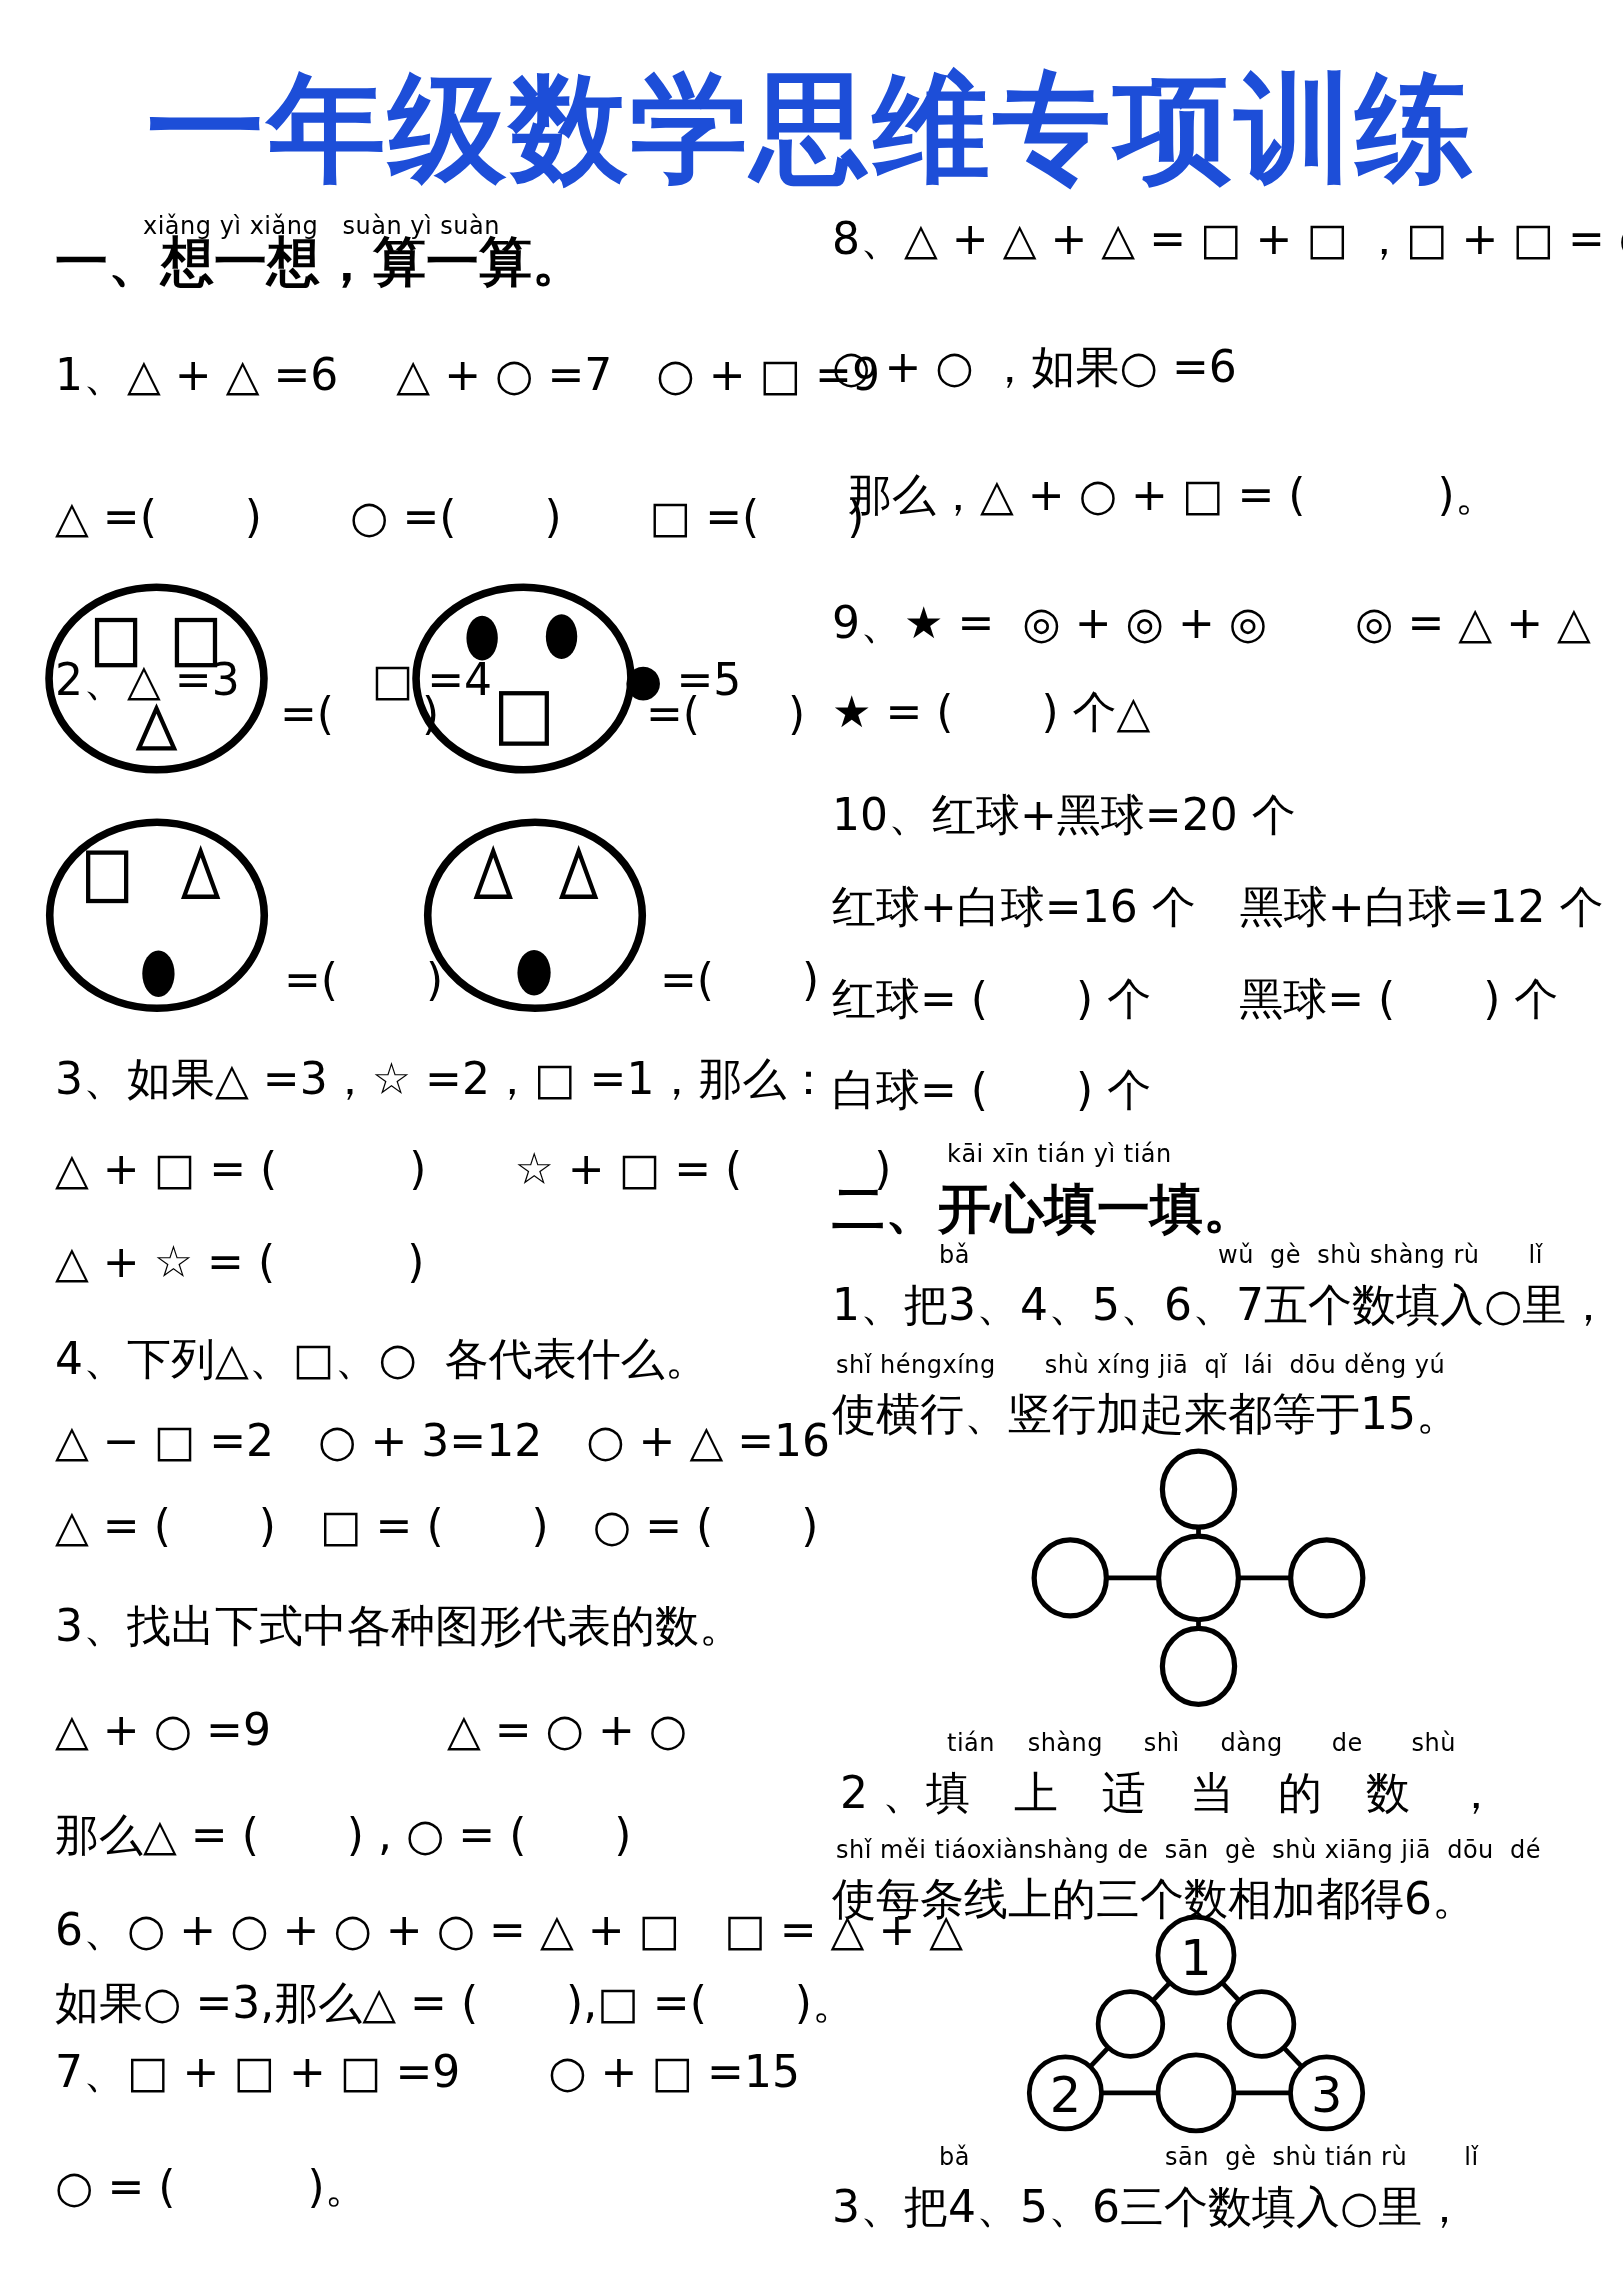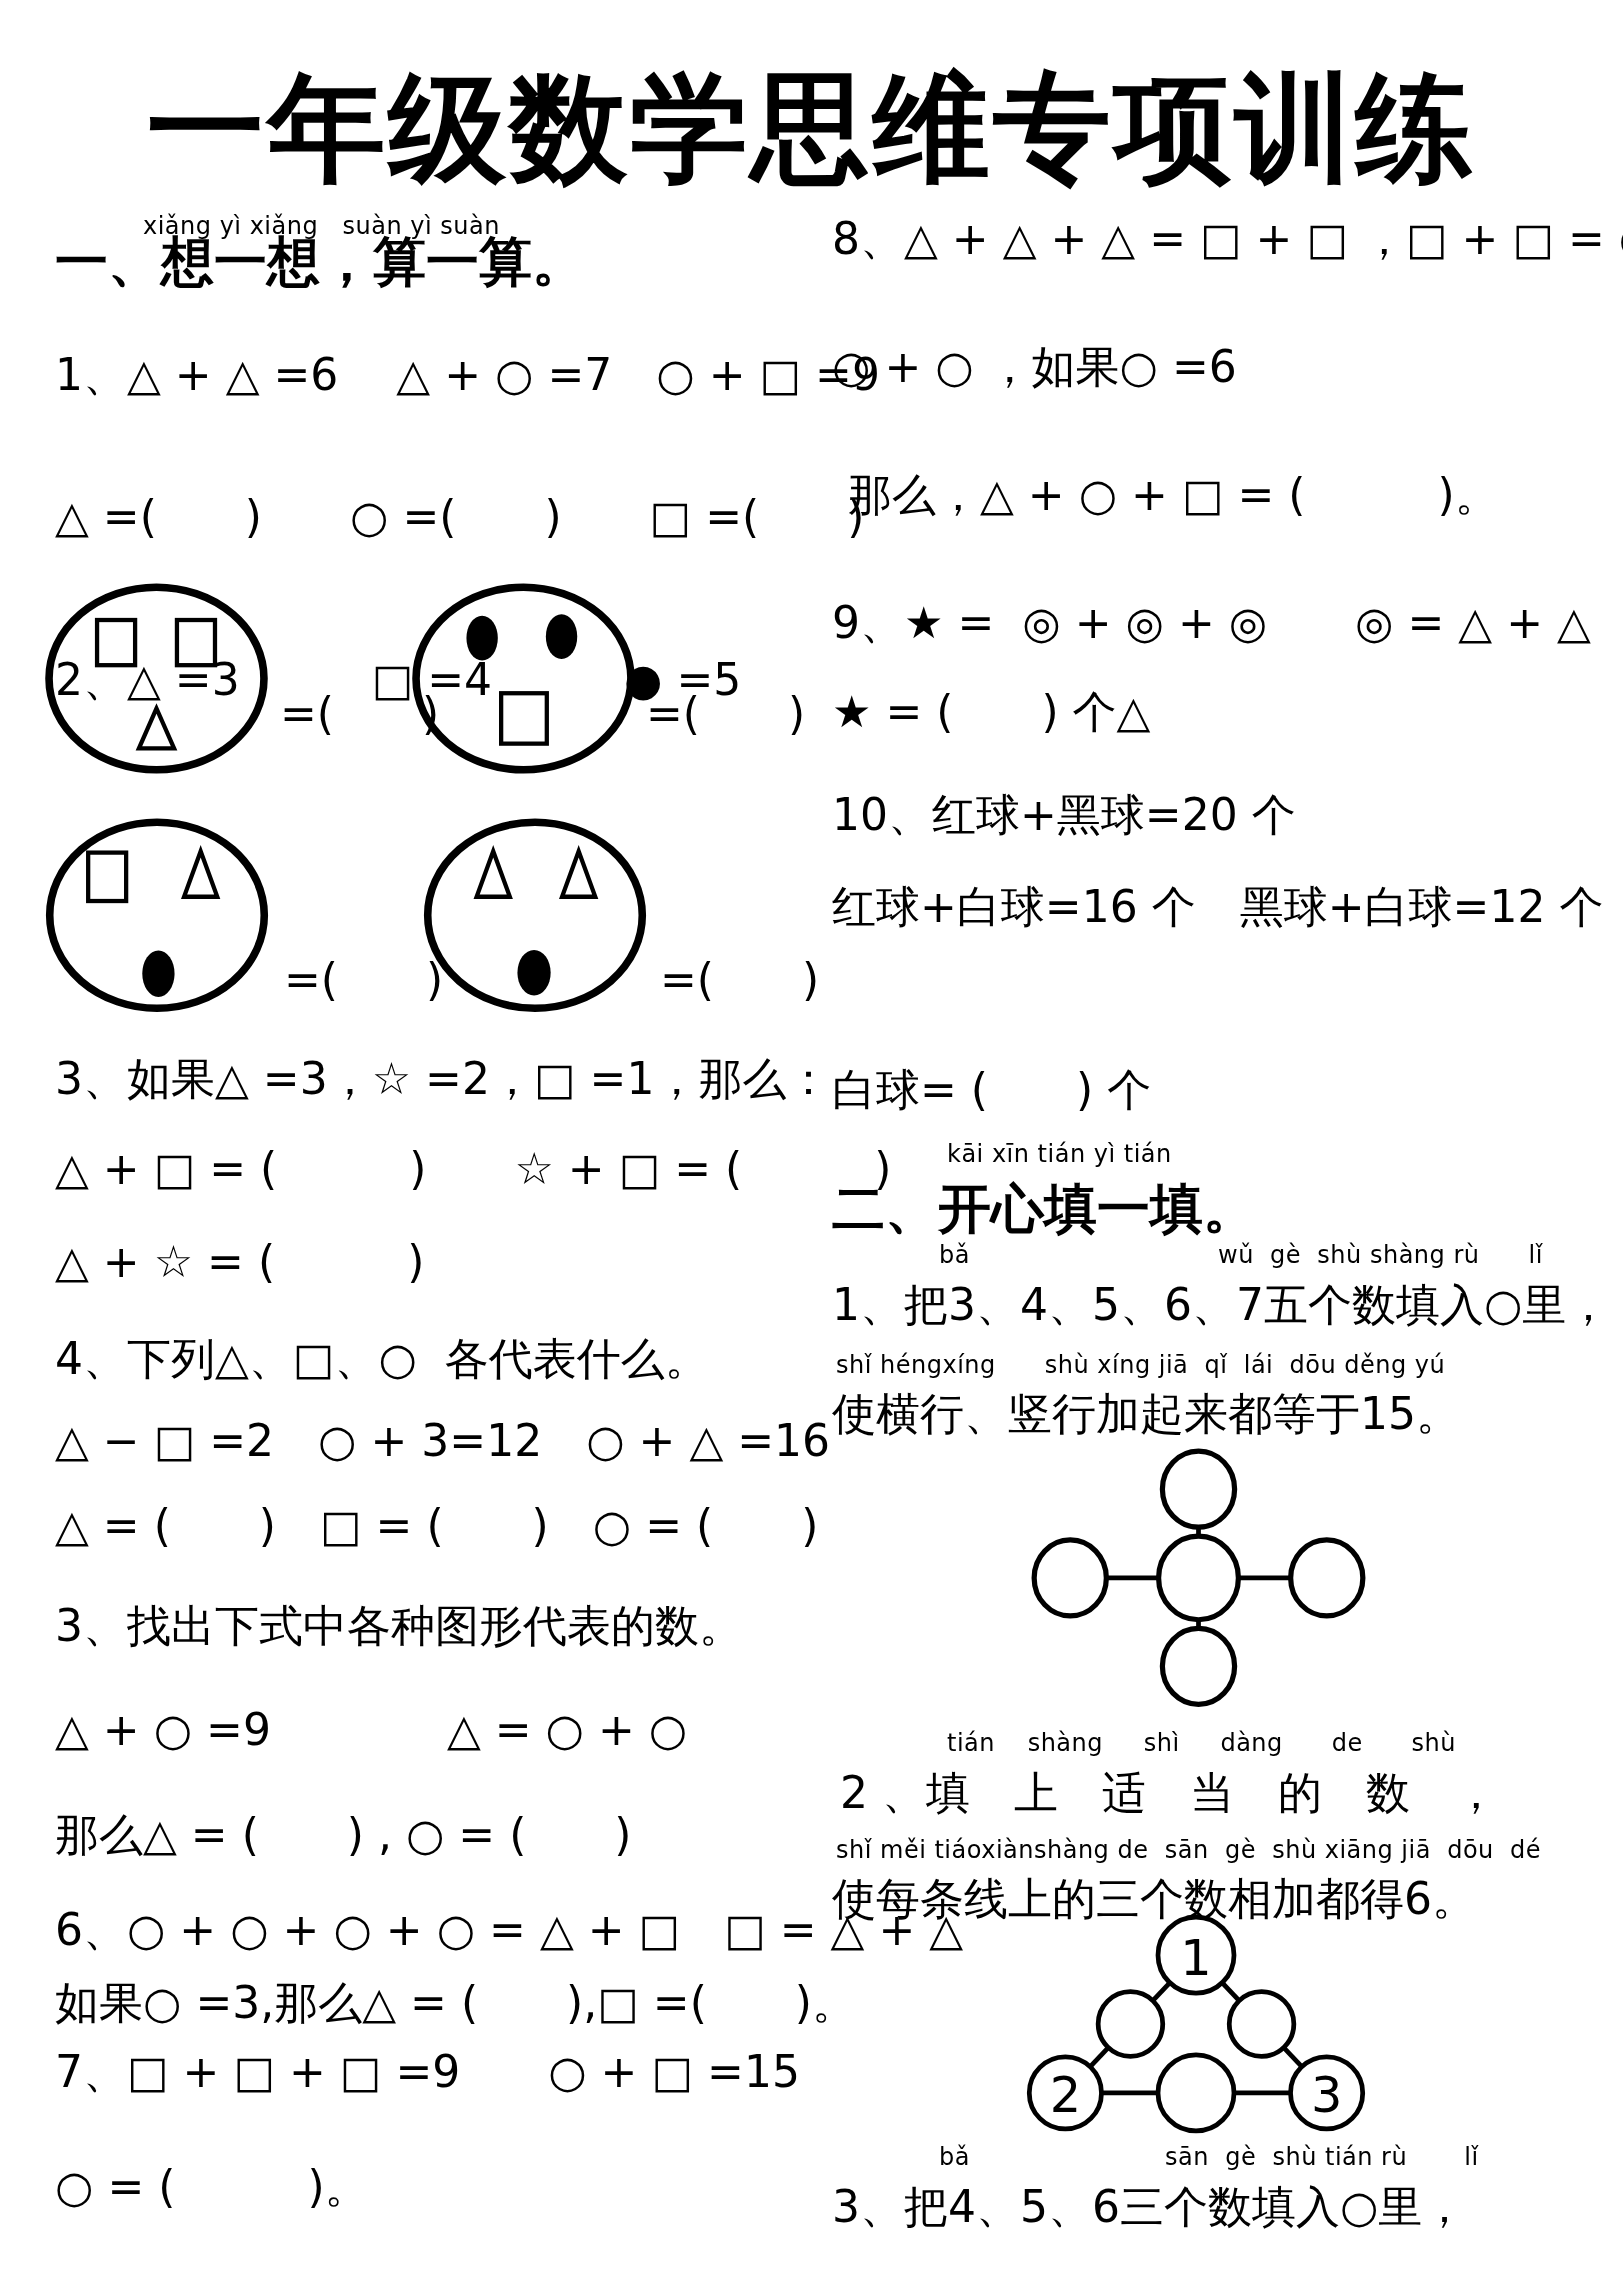--- a/index.html
+++ b/index.html
@@ -8,21 +8,21 @@
     width:1623px;height:2295px;
     background:#ffffff;
     font-family:"DejaVu Sans","Liberation Sans",sans-serif;
     color:#000;
     overflow:hidden;
   }
   .title{
     position:absolute;top:50px;left:0;width:100%;
     text-align:center;
     font-size:118px;font-weight:800;letter-spacing:2.9px;
-    color:#000000;
+    color:#1d4ed8;
     white-space:pre;
   }
   .line{
     position:absolute;
     white-space:pre;
     line-height:1.12;
     font-size:44px;
   }
   .heading{font-size:53px;font-weight:700;}
   .pinyin{font-size:24px;letter-spacing:0.5px;font-weight:500;}
@@ -96,20 +96,21 @@
 
   <div class="line" style="left:832px;top:214px;">8、△ + △ + △ = □ + □ ，□ + □ = ○ +</div>
   <div class="line" style="left:832px;top:342px;">○ + ○ ，如果○ =6</div>
   <div class="line" style="left:832px;top:470px;margin-left:16px;">那么，△ + ○ + □ = (　　　)。</div>
 
   <div class="line" style="left:832px;top:598px;">9、★ =  ◎ + ◎ + ◎　　◎ = △ + △</div>
   <div class="line" style="left:832px;top:687px;">★ = (　　) 个△</div>
 
   <div class="line" style="left:832px;top:790px;">10、红球+黑球=20 个</div>
   <div class="line" style="left:832px;top:882px;text-align:center;">红球+白球=16 个　黑球+白球=12 个</div>
+  <div class="line" style="left:832px;top:974px;">红球= (　　) 个　　黑球= (　　) 个</div>
   <div class="line" style="left:832px;top:1065px;">白球= (　　) 个</div>
 
   <div class="line pinyin" style="left:947px;top:1141px;">kāi xīn tián yì tián</div>
   <div class="line heading" style="left:832px;top:1179px;">二、开心填一填。</div>
 
   <div class="line pinyin" style="left:939px;top:1242px;">bǎ</div>
   <div class="line pinyin" style="left:1218px;top:1242px;">wǔ  gè  shù shàng rù　　lǐ</div>
   <div class="line" style="left:832px;top:1280px;">1、把3、4、5、6、7五个数填入○里，</div>
 
   <div class="line pinyin" style="left:836px;top:1352px;">shǐ héngxíng　　shù xíng jiā  qǐ  lái  dōu děng yú</div>

